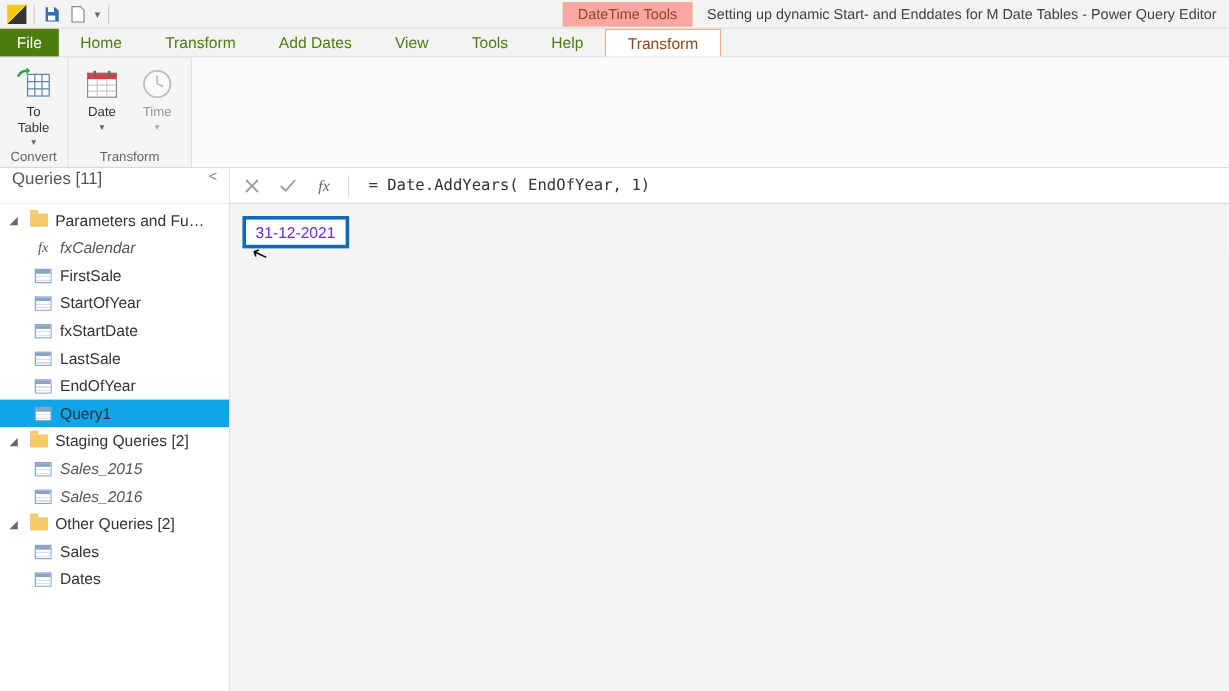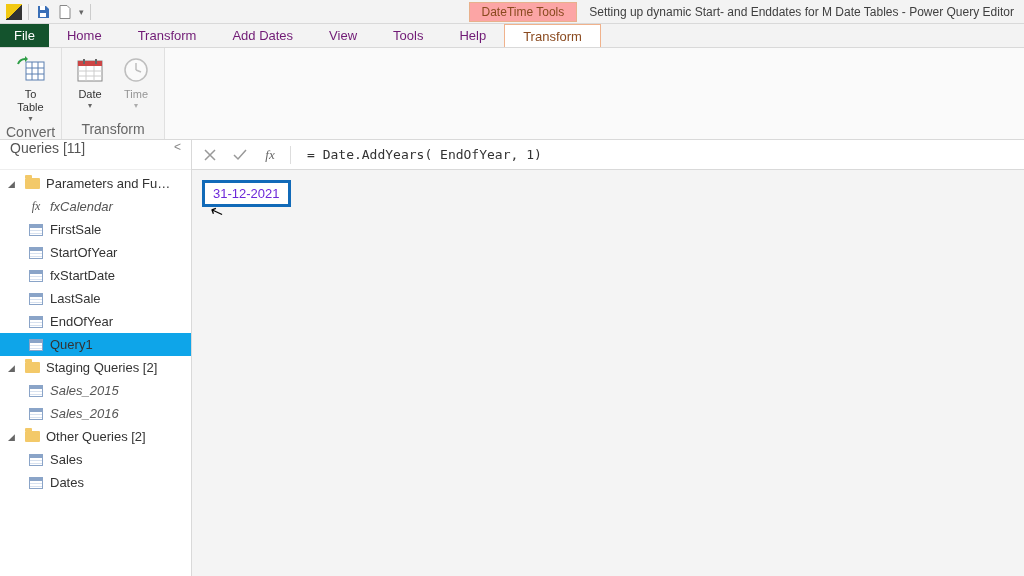--- a/index.html
+++ b/index.html
@@ -10,32 +10,32 @@
 .qat-left { display: flex; align-items: center; gap: 6px; padding: 0 6px; }
 .qat-logo { width: 16px; height: 16px; background: linear-gradient(135deg,#f2c811 0 50%,#333 50% 100%); }
 .qat-sep { width: 1px; height: 16px; background: #ccc; }
 .qat-icon { width: 16px; height: 16px; display: flex; align-items: center; justify-content: center; cursor: pointer; }
 .qat-dropdown { font-size: 9px; color: #666; }
 .tool-tab-box { background: #fca5a5; border: 1px solid #e8b08c; color: #8a4a1f; font-size: 12px; padding: 2px 12px; }
 .qat-title { flex: 1; text-align: left; padding-left: 12px; color: #404040; font-size: 12px; white-space: nowrap; overflow: hidden; }
 
 
 .tabstrip { height: 24px; background: #f3f3f3; display: flex; align-items: stretch; border-bottom: 1px solid #d9d9d9; }
-.tab { padding: 0 18px; display: flex; align-items: center; font-size: 13px; color: #701a75; cursor: pointer; }
-.tab.file { background: #14532d; color: #fff; padding: 0 14px; }
+.tab { padding: 0 18px; display: flex; align-items: center; font-size: 13px; color: #4d7c0f; cursor: pointer; }
+.tab.file { background: #4d7c0f; color: #fff; padding: 0 14px; }
 .tab.contextual { background: #fff; border: 1px solid #f0b28c; border-bottom: none; color: #8a4a1f; }
 
 
 .ribbon { height: 92px; background: #f5f5f5; border-bottom: 1px solid #d9d9d9; display: flex; }
 .ribbon-group { border-right: 1px solid #e0e0e0; padding: 4px 6px 0 6px; display: flex; flex-direction: column; align-items: center; }
 .ribbon-group-items { display: flex; gap: 2px; flex: 1; }
 .ribbon-btn { width: 44px; display: flex; flex-direction: column; align-items: center; justify-content: flex-start; padding-top: 2px; cursor: pointer; font-size: 11px; color: #333; text-align: center; line-height: 1.2; }
 .ribbon-btn .icon-large { width: 32px; height: 32px; margin-bottom: 2px; display: flex; align-items: center; justify-content: center; }
 .ribbon-btn .caret { font-size: 8px; color: #666; }
-.ribbon-group-label { font-size: 14px; color: #666; text-align: center; padding-bottom: 2px; }
+.ribbon-group-label { font-size: 11px; color: #666; text-align: center; padding-bottom: 2px; }
 .ribbon-filler { flex: 1; background: #fafafa; }
 
 
 .main { display: flex; height: 436px; }
 .sidebar { width: 192px; border-right: 1px solid #d9d9d9; background: #fff; overflow: hidden; }
 .sidebar-header { height: 30px; display: flex; justify-content: space-between; padding: 0 10px; color: #555; font-size: 14px; border-bottom: 1px solid #eee; }
 .tree { padding: 2px 0; }
 .tree-row { height: 23px; display: flex; align-items: center; padding-left: 8px; cursor: pointer; font-size: 13px; color: #333; gap: 6px; white-space: nowrap; overflow: hidden; }
 .tree-row.selected { background: #0ea5e9; }
 .tree-row.folder { font-weight: 400; }

